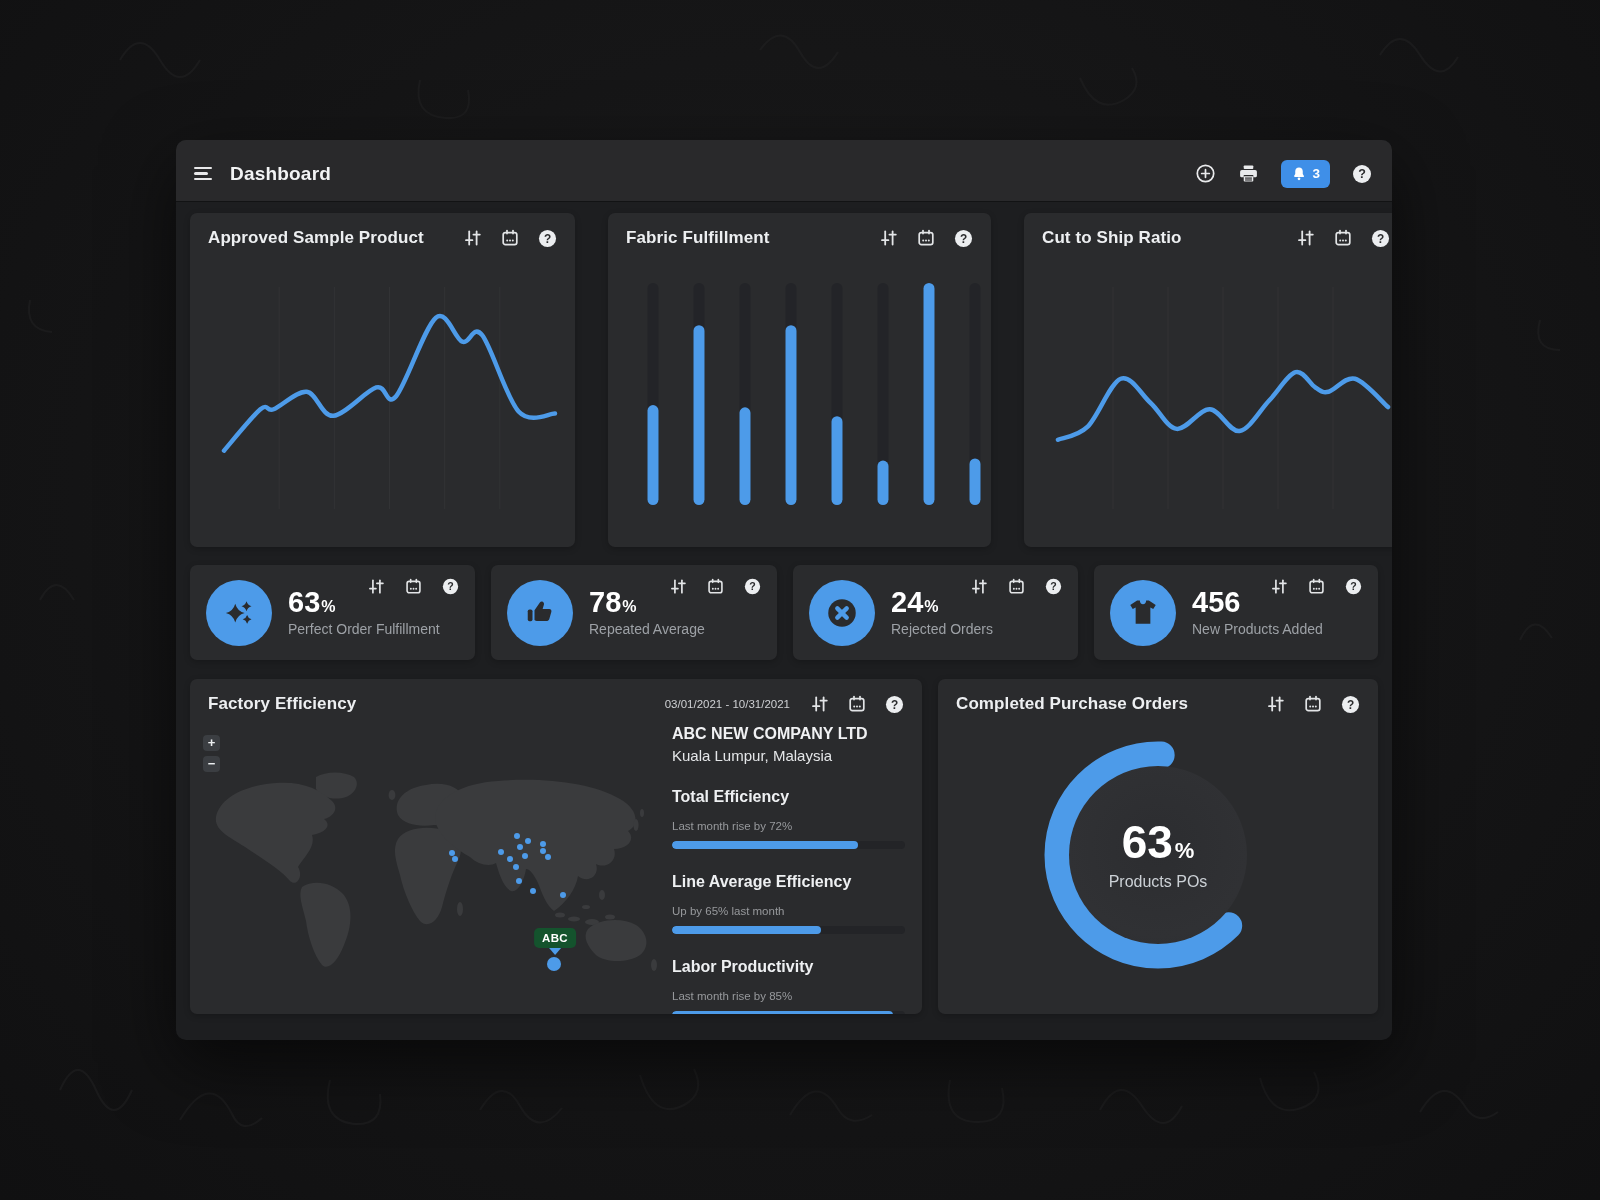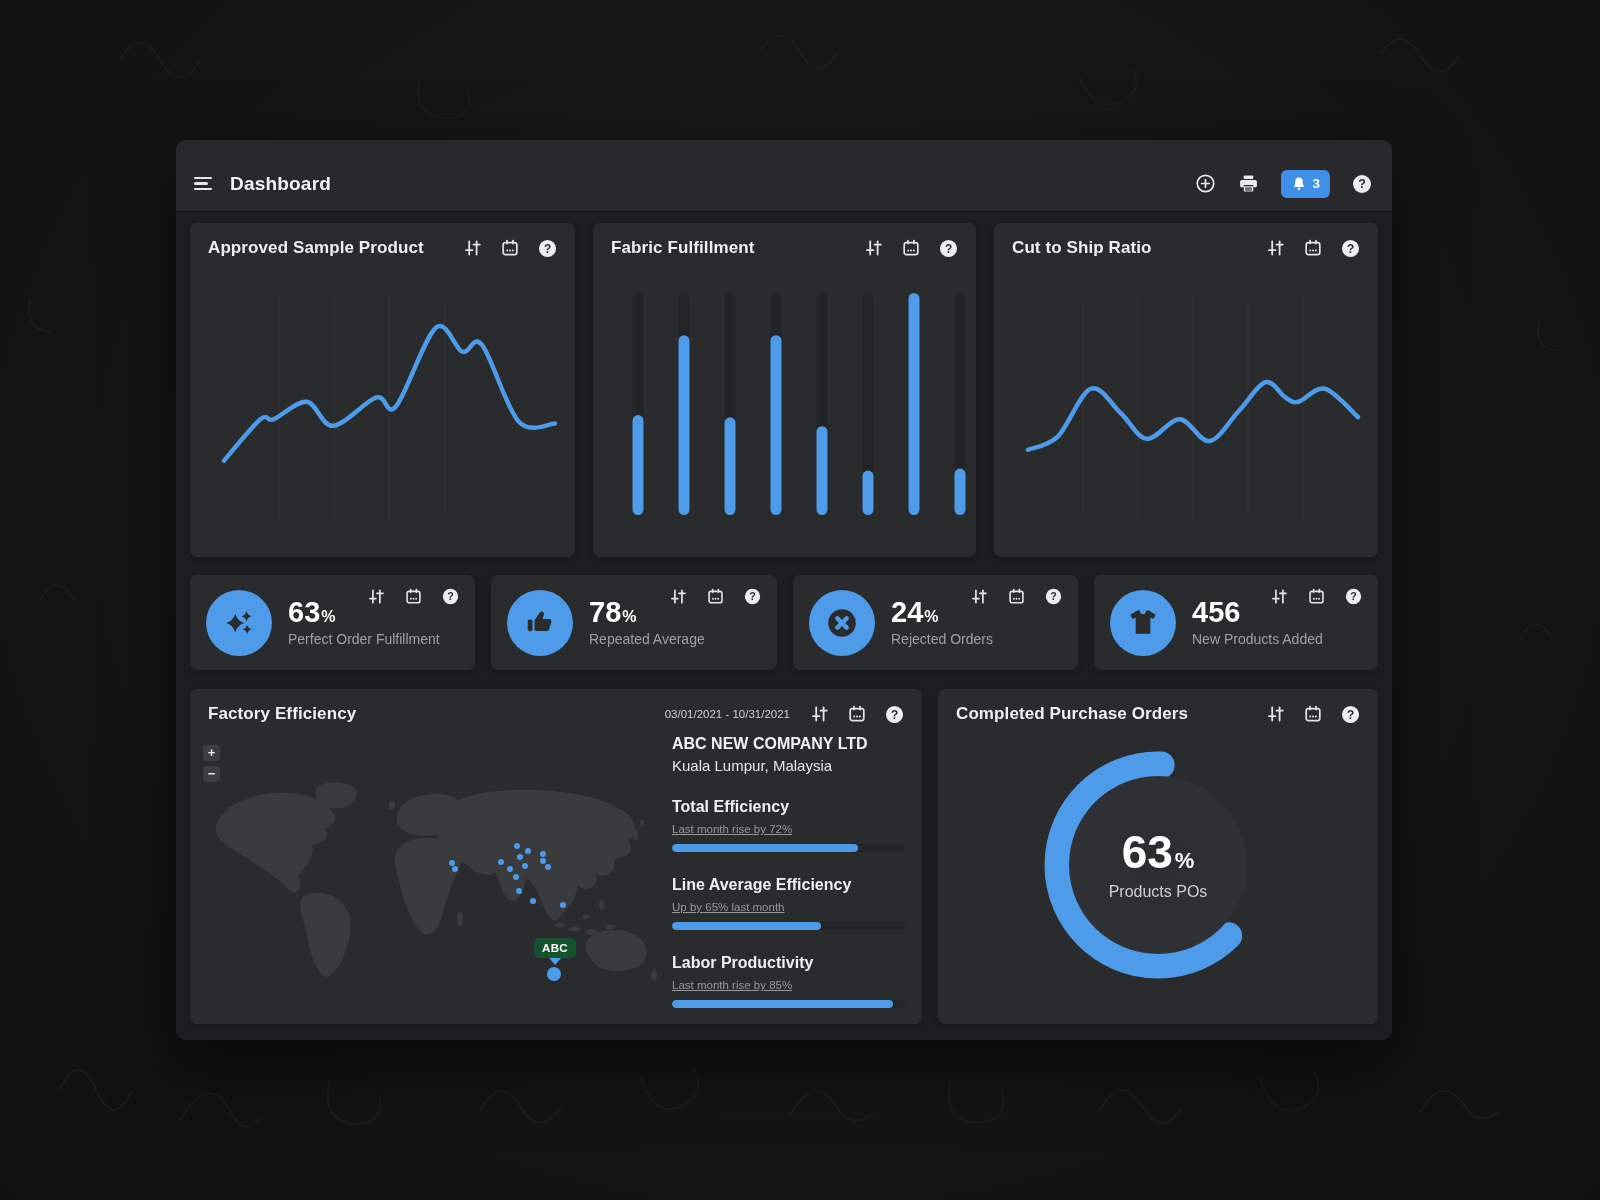--- a/index.html
+++ b/index.html
@@ -12,38 +12,38 @@
   .bg-doodles{position:absolute;inset:0;width:1600px;height:1200px;opacity:.55;}
 
   
   .app{
     position:absolute;left:176px;top:140px;width:1216px;height:900px;
     background:#1d1e20;border-radius:10px;overflow:hidden;
     box-shadow:0 24px 70px rgba(0,0,0,.6);
   }
   .topbar{
     height:55px;background:#29292b;display:flex;align-items:center;justify-content:space-between;
-    padding:16px 20px 0 16px;box-shadow:0 1px 0 rgba(0,0,0,.35);
+    padding:6px 20px 0 16px;box-shadow:0 1px 0 rgba(0,0,0,.35);
   }
   .tb-left{display:flex;align-items:center;gap:16px;}
   .hamburger{background:none;border:none;cursor:pointer;padding:4px 2px;display:flex;flex-direction:column;gap:3px;}
   .hamburger span{display:block;height:2.4px;border-radius:2px;background:#e8e8ea;}
   .hamburger span:nth-child(1){width:18px;}
   .hamburger span:nth-child(2){width:14px;}
   .hamburger span:nth-child(3){width:18px;}
   .page-title{font-size:19px;font-weight:600;color:#f2f3f4;margin:0;letter-spacing:.2px;}
   .tb-right{display:flex;align-items:center;gap:22px;}
   .tb-btn{background:none;border:none;cursor:pointer;padding:0;display:flex;align-items:center;color:#e9eaec;}
   .tb-btn svg{display:block;}
   .bell-badge{background:#3f8fe8;border:none;border-radius:6px;height:28px;padding:0 10px;display:flex;align-items:center;gap:5px;cursor:pointer;}
   .bell-count{color:#fff;font-size:13.5px;font-weight:700;}
 
   main{padding:12px 14px 0;}
   .row{display:grid;}
-  .row-charts{grid-template-columns:385px 383px 384px;gap:18px;}
+  .row-charts{grid-template-columns:385px 383px 384px;gap:33px;}
   .row-kpis{grid-template-columns:285px 286px 285px 284px;gap:16px;margin-top:18px;}
   .row-bottom{grid-template-columns:732px 440px;gap:16px;margin-top:19px;}
 
   .card{background:#2a2b2d;border-radius:7px;position:relative;box-shadow:0 2px 6px rgba(0,0,0,.22);}
   .chart-card{height:334px;overflow:hidden;}
   .card-head{display:flex;justify-content:space-between;align-items:center;padding:15px 18px 0 18px;}
   .card-title{font-size:17px;font-weight:600;color:#edeff1;margin:0;letter-spacing:.1px;}
   .card-actions{display:flex;align-items:center;gap:19px;}
   .icon-btn{background:none;border:none;padding:0;cursor:pointer;color:#e3e5e7;display:flex;}
   .icon-btn svg{display:block;}
@@ -71,21 +71,21 @@
   .map-layer{position:absolute;left:0;top:0;width:470px;height:240px;}
   .map-dot{position:absolute;width:6px;height:6px;border-radius:50%;background:#4d9be9;transform:translate(-50%,-50%);}
   .map-hub{position:absolute;width:14px;height:14px;border-radius:50%;background:#4d9be9;transform:translate(-50%,-50%);}
   .map-marker{position:absolute;transform:translate(-50%,0);text-align:center;z-index:2;}
   .marker-label{display:inline-block;background:#14532d;color:#fff;font-size:11.5px;font-weight:700;padding:4px 8px;border-radius:5px;letter-spacing:.3px;}
   .marker-tip{width:0;height:0;margin:0 auto;border-left:6px solid transparent;border-right:6px solid transparent;border-top:7px solid #4d9be9;}
   .factory-right{position:absolute;left:482px;top:46px;width:233px;}
   .company-name{font-size:16px;font-weight:700;color:#f0f1f3;}
   .company-loc{font-size:15px;color:#e4e6e8;margin-top:4px;}
   .metric-label{font-size:16px;font-weight:600;color:#eef0f2;margin-top:24px;}
-  .metric-note{font-size:11.5px;color:#97999c;margin-top:7px;text-decoration:underline;}
+  .metric-note{font-size:11.5px;color:#97999c;margin-top:14px;}
   .metric-track{margin-top:9px;height:8px;border-radius:4px;background:#232427;overflow:hidden;}
   .metric-fill{height:8px;border-radius:4px;background:#4d9be9;}
 
   
   .po-card{height:335px;overflow:hidden;}
   .donut-wrap{position:absolute;left:50%;top:176px;transform:translate(-50%,-50%);width:256px;height:256px;}
   .donut-inner{
     position:absolute;left:50%;top:50%;transform:translate(-50%,-50%);
     width:178px;height:178px;border-radius:50%;
     background:radial-gradient(circle at 50% 45%, #2c2d30 0%, #303134 68%, #2b2c2f 100%);

